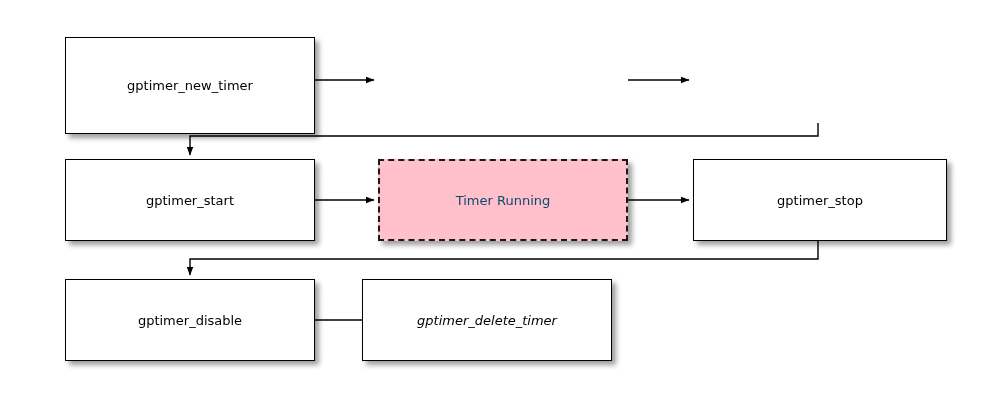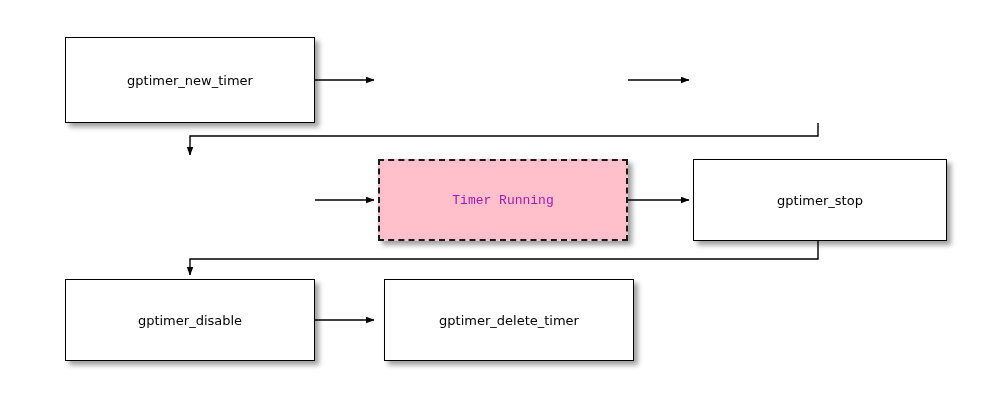--- a/index.html
+++ b/index.html
@@ -42,22 +42,21 @@
     color: #000000;
     text-align: center;
     white-space: pre-line;
     letter-spacing: 0px;
   }
   .node.running {
     background: #ffc0cb;
     border: 2px dashed #1a1a1a;
   }
   .node.running .node-label {
-    color: #a21caf;
-    font-family: Liberation Mono, monospace;
+    color: #0c4a6e;
   }
 </style>
 </head>
 <body>
 
 <div id="diagram-canvas">
 
   <svg id="edge-layer" width="1006" height="400" viewBox="0 0 1006 400">
     <defs>
       <marker id="arrowhead" markerWidth="9" markerHeight="7" refX="8.5" refY="3.5" orient="auto" markerUnits="userSpaceOnUse">
@@ -87,36 +86,39 @@
 
     <g>
       <path d="M818,241 L818,259 L190,259 L190,275" stroke="#000000" stroke-width="1.4" fill="none" marker-end="url(#arrowhead)"></path>
     </g>
 
     <g>
       <path d="M315,320 L374,320" stroke="#000000" stroke-width="1.4" fill="none" marker-end="url(#arrowhead)"></path>
     </g>
   </svg>
 
-  <div class="node" id="node-new_timer" style="left: 65px; top: 37px; width: 250px; height: 86px;">
+  <div class="node" id="node-new_timer" style="left: 65px; top: 37px; width: 250px; height: 97px;">
     <span class="node-label">gptimer_new_timer</span>
   </div>
 
 
 
+  <div class="node" id="node-start" style="left: 65px; top: 159px; width: 250px; height: 82px;">
+    <span class="node-label">gptimer_start</span>
+  </div>
 
   <div class="node running" id="node-running" style="left: 378px; top: 159px; width: 250px; height: 82px;">
     <span class="node-label">Timer Running</span>
   </div>
 
   <div class="node" id="node-stop" style="left: 693px; top: 159px; width: 254px; height: 82px;">
     <span class="node-label">gptimer_stop</span>
   </div>
 
   <div class="node" id="node-disable" style="left: 65px; top: 279px; width: 250px; height: 82px; align-items: center;">
     <span class="node-label">gptimer_disable</span>
   </div>
 
-  <div class="node" id="node-delete_timer" style="left: 384px; top: 279px; width: 250px; height: 82px;">
+  <div class="node" id="node-delete_timer" style="left: 362px; top: 279px; width: 250px; height: 82px; font-style: italic;">
     <span class="node-label">gptimer_delete_timer</span>
   </div>
 
 </div>
 
 </body></html>

